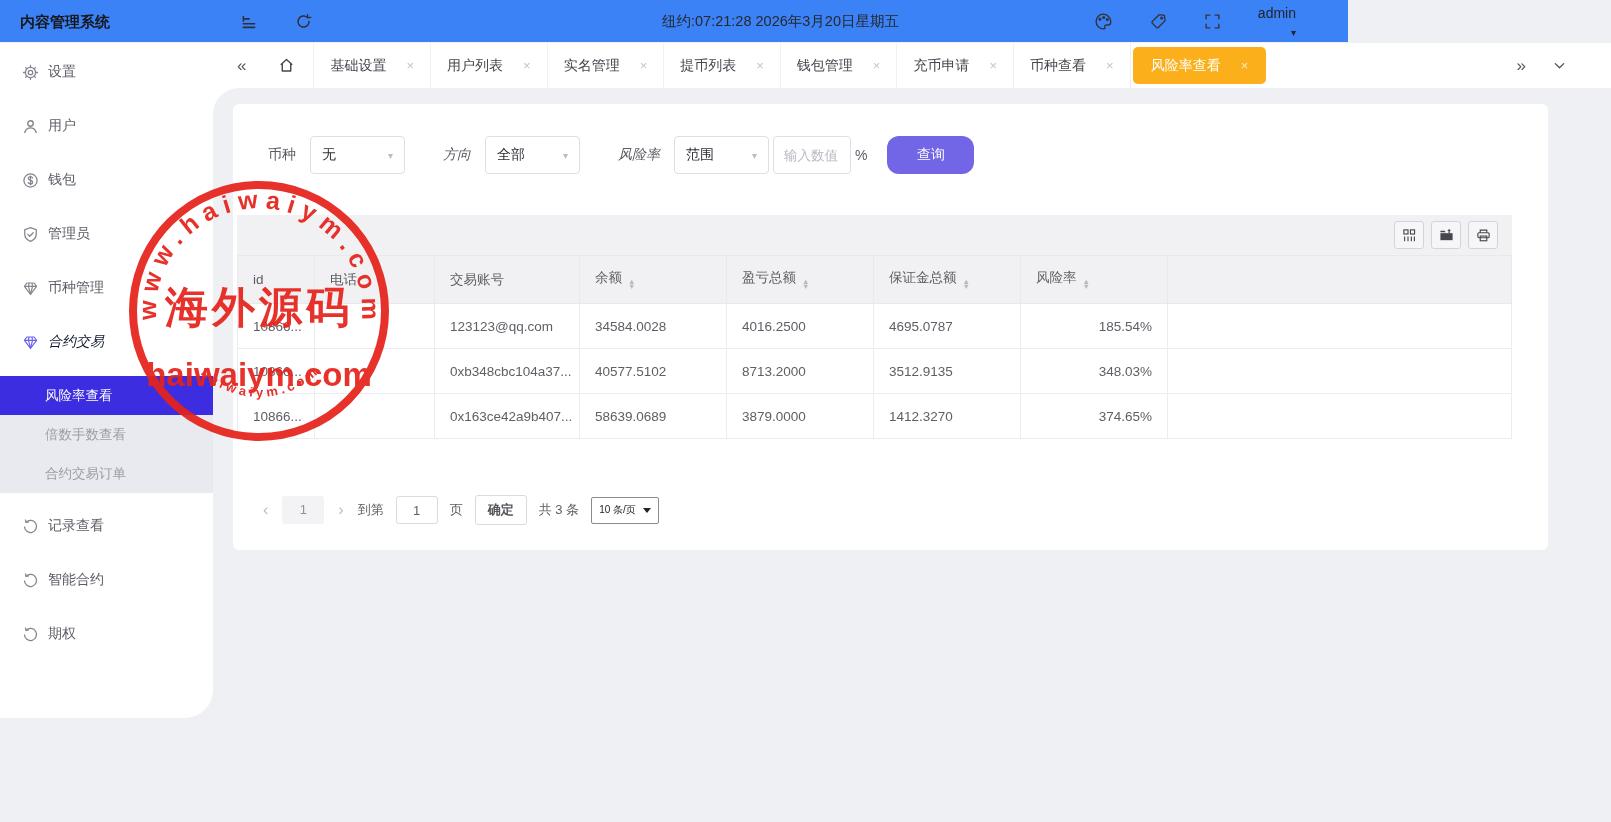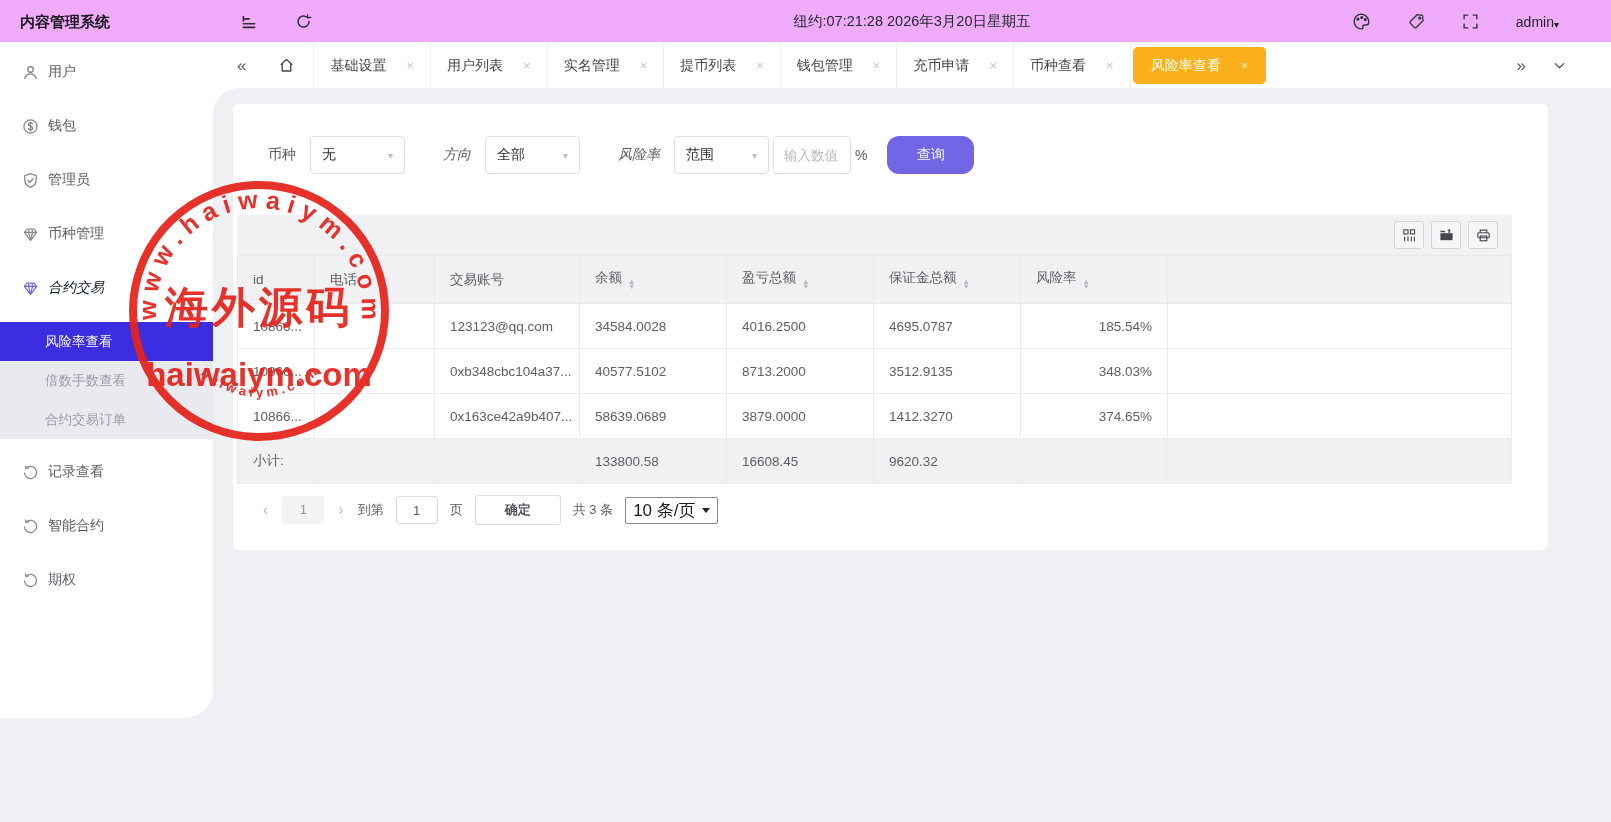--- a/index.html
+++ b/index.html
@@ -5,29 +5,29 @@
   * { margin:0; padding:0; box-sizing:border-box; }
   html,body { width:1611px; height:822px; }
   #app {
     position:relative; width:1611px; height:822px; overflow:hidden;
     background:#eef0f4; font-family:"Liberation Sans","DejaVu Sans",sans-serif;
     color:#303133; -webkit-font-smoothing:antialiased;
   }
   svg { display:block; }
 
   
-  .topbar { position:absolute; left:0; top:0; width:1611px; height:43px; background:#f0abfc; border-bottom:1px solid #f2f2f4; z-index:20;text-decoration:underline; }
+  .topbar { position:absolute; left:0; top:0; width:1348px; height:43px; background:#3b82f6; border-bottom:1px solid #f2f2f4; z-index:20;text-decoration:underline; }
   .app-title { position:absolute; left:20px; top:0; line-height:43px; font-size:15px; font-weight:bold; color:#17181c; }
   .icon-btn { position:absolute; top:0; height:43px; display:flex; align-items:center; color:#2e2f35; cursor:pointer; }
   .fold-btn { left:240px; }
   .refresh-btn { left:295px; }
   .clock { position:absolute; left:213px; right:0; top:0; line-height:43px; text-align:center; font-size:14.5px; color:#27282e; }
   .topbar-right { position:absolute; right:52px; top:0; height:43px; display:flex; align-items:center; gap:37px; z-index:2; }
   .topbar-right .tb-ic { color:#33343a; cursor:pointer; }
-  .admin-box { display:flex; align-items:flex-end; font-size:14px; color:#232429; cursor:pointer; }
+  .admin-box { display:flex; align-items:flex-end; gap:6px; font-size:14px; color:#232429; cursor:pointer;flex-direction:column; }
   .caret-dn { font-size:10px; color:#232429; }
 
   
   .tabstrip { position:absolute; left:213px; top:43px; right:0; height:45px; background:#fff; display:flex; align-items:center; z-index:10; }
   .ts-collapse { padding:0 14px 0 24px; font-size:17px; color:#55565e; cursor:pointer; }
   .ts-home { padding:0 18px; height:45px; display:flex; align-items:center; color:#45464e; cursor:pointer; border-right:1px solid #f0f0f3; }
   .tab { height:45px; display:flex; align-items:center; gap:20px; padding:0 16px; font-size:14px; color:#45464e; border-right:1px solid #f0f0f3; cursor:pointer; white-space:nowrap; }
   .tab .x { font-size:13px; color:#c3c5cc; }
   .tab.active { background:#fbb01b; color:#fff; border-radius:5px; height:37px; border-right:none; margin-left:2px; padding:0 18px; }
   .tab.active .x { color:rgba(255,255,255,.75); }
@@ -69,22 +69,22 @@
   table.grid td { height:45px; background:#fff; border:1px solid #ebecef; padding-left:15px; }
   table.grid td.r, table.grid th.r { text-align:right; padding-right:15px; }
   table.grid tr.subtotal td { background:#f1f1f3; }
   .sort { display:inline-flex; flex-direction:column; margin-left:6px; vertical-align:-2px; line-height:.62; font-size:7.5px; color:#b6b9c0; cursor:pointer; }
 
   
   .pagination { position:absolute; left:28px; top:388px; height:36px; display:flex; align-items:center; gap:12px; font-size:13px; color:#5f6066; }
   .pg-arrow { font-size:16px; color:#b9bcc3; cursor:pointer; padding:0 2px; }
   .page-num { width:42px; height:28px; background:#f3f3f5; border-radius:3px; text-align:center; line-height:28px; color:#8f929b; cursor:pointer; }
   .goto-input { width:42px; height:28px; border:1px solid #d9dbe0; border-radius:3px; text-align:center; font-size:13px; color:#5f6066; font-family:inherit; }
-  .confirm-btn { height:30px; padding:0 29px; background:#fff; border:1px solid #d9dbe0; border-radius:3px; font-size:13px; font-weight:bold; color:#55565c; cursor:pointer; font-family:inherit; }
-  .size-select { height:27px; border:1px solid #898b91; border-radius:2px; background:#fff; display:flex; align-items:center; gap:7px; padding:0 7px; font-size:17px; color:#1e1f24; cursor:pointer; }
+  .confirm-btn { height:30px; padding:0 12px; background:#fff; border:1px solid #d9dbe0; border-radius:3px; font-size:13px; font-weight:bold; color:#55565c; cursor:pointer; font-family:inherit; }
+  .size-select { height:27px; border:1px solid #898b91; border-radius:2px; background:#fff; display:flex; align-items:center; gap:7px; padding:0 7px; font-size:10px; color:#1e1f24; cursor:pointer; }
   .size-select .tri { width:0; height:0; border-left:4px solid transparent; border-right:4px solid transparent; border-top:5px solid #222; }
 
   
   .stamp { position:absolute; left:124px; top:176px; width:270px; height:270px; z-index:50; pointer-events:none; opacity:.93; }
 </style>
 </head>
 <body>
 
 <div id="app">
 
@@ -126,20 +126,28 @@
         </svg>
       </span>
       <span class="admin-box">
         <span>admin</span>
         <span class="caret-dn">▾</span>
       </span>
     </div>
   </div>
 
   <div class="sidebar">
+    <div class="side-item">
+      <svg width="17" height="17" viewBox="0 0 16 16" fill="none" stroke="currentColor" stroke-width="1.2">
+        <circle cx="8" cy="8" r="2.1"></circle>
+          <circle cx="8" cy="8" r="4.8"></circle>
+        <path d="M8 1.4v1.8M8 12.8v1.8M1.4 8h1.8M12.8 8h1.8M3.4 3.4l1.2 1.2M11.4 11.4l1.2 1.2M12.6 3.4l-1.2 1.2M4.6 11.4l-1.2 1.2" stroke-linecap="round"></path>
+      </svg>
+      <span>设置</span>
+    </div>
     <div class="side-item">
       <svg width="17" height="17" viewBox="0 0 16 16" fill="none" stroke="currentColor" stroke-width="1.3">
         <circle cx="8" cy="5.2" r="2.6"></circle>
         <path d="M2.6 13.6c1-3 2.8-4.3 5.4-4.3s4.4 1.3 5.4 4.3" stroke-linecap="round"></path>
       </svg>
       <span>用户</span>
     </div>
     <div class="side-item">
       <svg width="17" height="17" viewBox="0 0 16 16" fill="none" stroke="currentColor" stroke-width="1.2">
         <circle cx="8" cy="8" r="6.2"></circle>
@@ -372,30 +380,20 @@
           <tr>
             <td>10866...</td>
             <td></td>
             <td>0x163ce42a9b407...</td>
             <td>58639.0689</td>
             <td>3879.0000</td>
             <td>1412.3270</td>
             <td class="r">374.65%</td>
             <td></td>
           </tr>
-          <tr class="subtotal">
-            <td>小计:</td>
-            <td></td>
-            <td></td>
-            <td>133800.58</td>
-            <td>16608.45</td>
-            <td>9620.32</td>
-            <td></td>
-            <td></td>
-          </tr>
         </tbody>
       </table>
     </div>
 
     <div class="pagination">
       <span class="pg-arrow">‹</span>
       <span class="page-num">1</span>
       <span class="pg-arrow">›</span>
       <span>到第</span>
       <input class="goto-input" value="1" style="">

